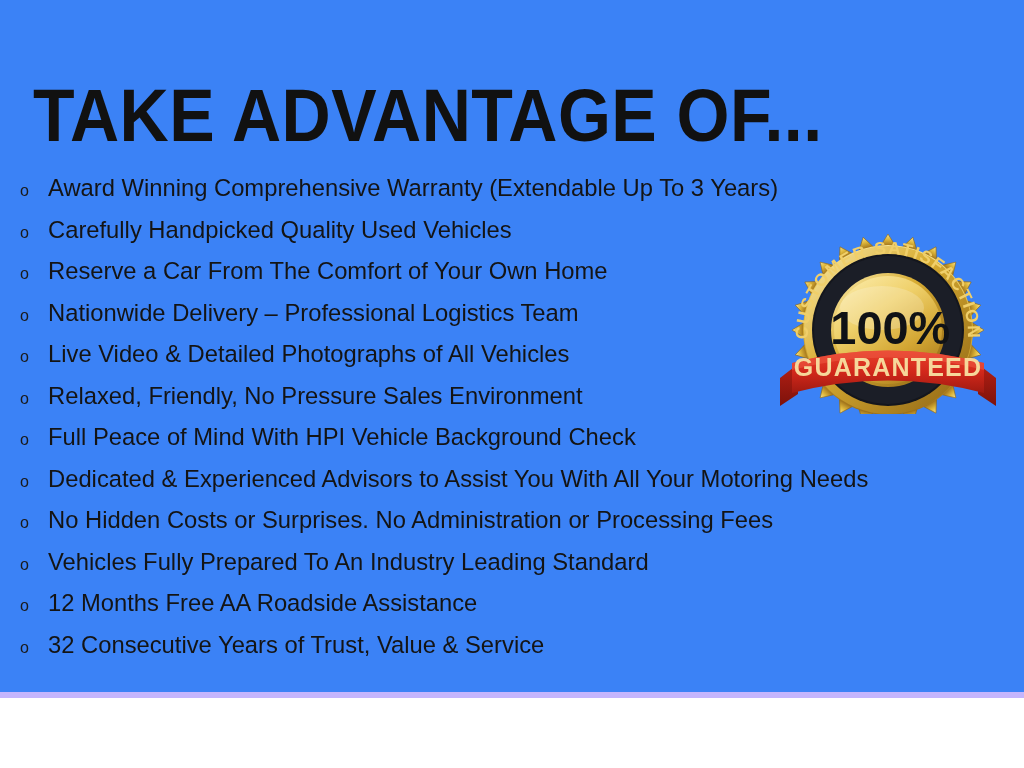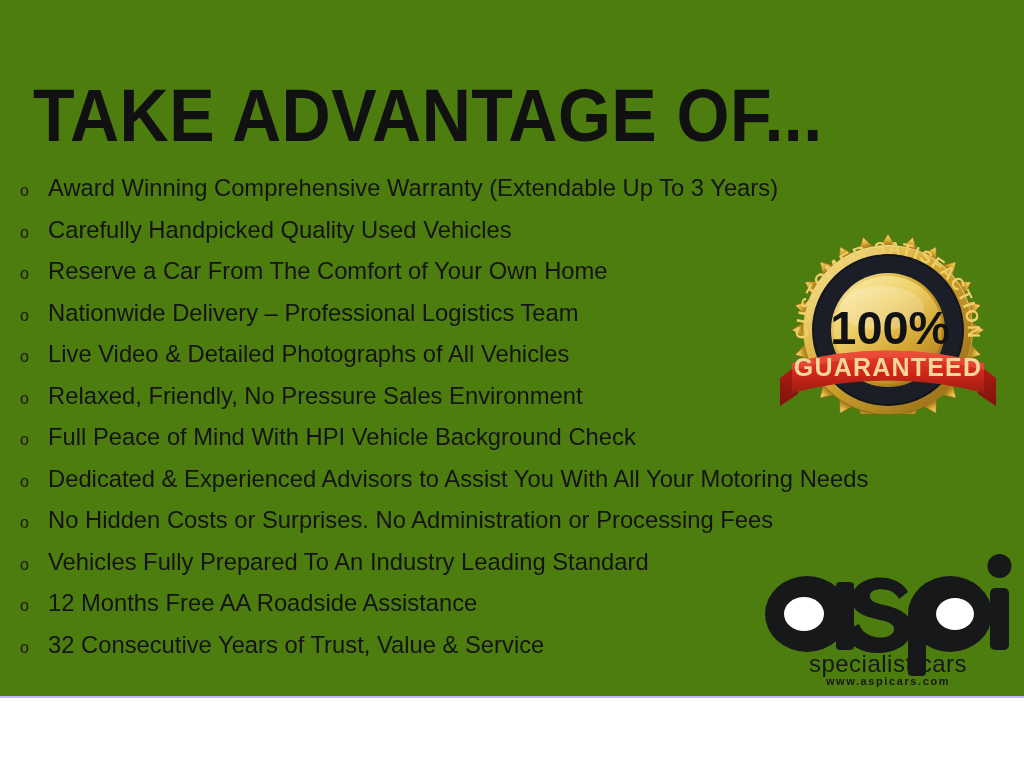--- a/index.html
+++ b/index.html
@@ -12,23 +12,23 @@
     height: 768px;
     overflow: hidden;
     font-family: "Liberation Sans", sans-serif;
     -webkit-font-smoothing: antialiased;
   }
 
   #poster {
     position: relative;
     width: 1024px;
     height: 698px;
-    background: #4d7c0f;
+    background: #3b82f6;
     box-sizing: border-box;
-    border-bottom: 2px solid #c4b5fd;
+    border-bottom: 6px solid #c4b5fd;
     overflow: hidden;
   }
 
   
   #title {
     position: absolute;
     left: 33px;
     top: 78px;
     font-family: "Liberation Sans", sans-serif;
     font-weight: 700;
@@ -279,49 +279,14 @@
       <g>
         <path d="M 8 152 L 26 138 L 26 168 L 8 180 Z" fill="url(#gRibbonTail)"></path>
         <path d="M 224 152 L 206 138 L 206 168 L 224 180 Z" fill="url(#gRibbonTail)"></path>
         <path d="M 20 137 Q 116 112 212 137 L 212 167 Q 116 142 20 167 Z" fill="url(#gRibbon)"></path>
         <path d="M 20 137 Q 116 112 212 137 L 212 144 Q 116 119 20 144 Z" fill="#ef5a43" opacity="0.55"></path>
         <text x="116" y="150" text-anchor="middle" font-family="Liberation Sans, sans-serif" font-size="25" font-weight="700" fill="#f6d79a" letter-spacing="1.2">GUARANTEED</text>
       </g>
     </svg>
   </div>
 
-  <div id="logo">
-    <svg viewBox="0 0 252 146" xmlns="http://www.w3.org/2000/svg">
-      <g fill="#17181a">
-
-        <ellipse cx="45" cy="70" rx="42" ry="38"></ellipse>
-        <ellipse cx="42" cy="70" rx="20" ry="17" fill="#ffffff"></ellipse>
-        <rect x="74" y="38" width="18" height="68" rx="4"></rect>
-
-        <path d="M 146 48
-                 C 140 36 124 32 112 34
-                 C 96 37 88 47 90 58
-                 C 92 70 106 73 118 76
-                 C 128 78 133 81 132 86
-                 C 131 92 122 95 113 93
-                 C 104 91 99 86 97 80
-                 L 80 88
-                 C 86 102 102 110 118 109
-                 C 137 108 150 98 150 84
-                 C 150 70 136 64 122 61
-                 C 112 59 107 56 108 51
-                 C 109 46 117 44 125 46
-                 C 131 47 135 51 137 55 Z"></path>
-
-        <ellipse cx="188" cy="70" rx="42" ry="38"></ellipse>
-        <ellipse cx="193" cy="70" rx="19" ry="16" fill="#ffffff"></ellipse>
-        <rect x="146" y="70" width="18" height="62" rx="4"></rect>
-
-        <rect x="228" y="44" width="19" height="62" rx="5"></rect>
-        <circle cx="237.5" cy="22" r="12"></circle>
-      </g>
-
-      <text x="126" y="128" text-anchor="middle" font-family="Liberation Sans, sans-serif" font-size="24" fill="#17181a" letter-spacing="0.5">specialist cars</text>
-      <text x="126" y="141" text-anchor="middle" font-family="Liberation Sans, sans-serif" font-size="11" font-weight="700" fill="#17181a" letter-spacing="1.6">www.aspicars.com</text>
-    </svg>
-  </div>
 
 </div>
 
 </body></html>

